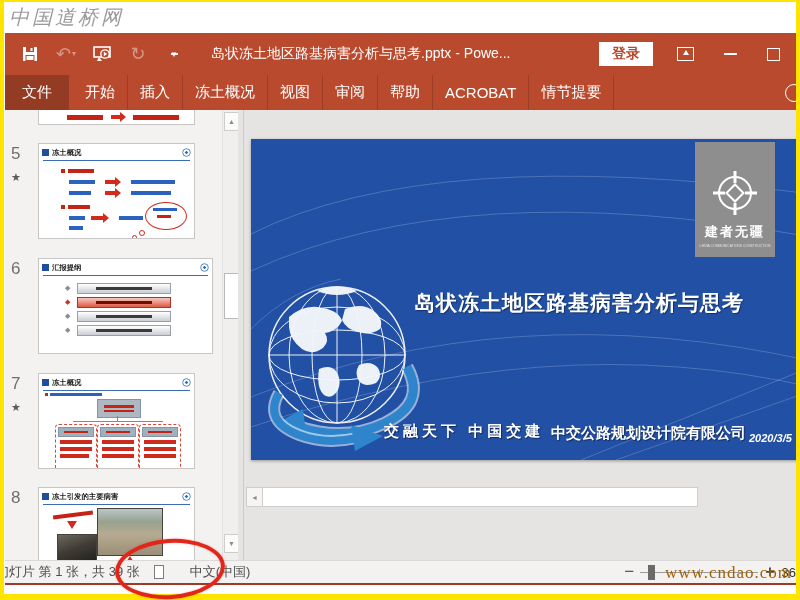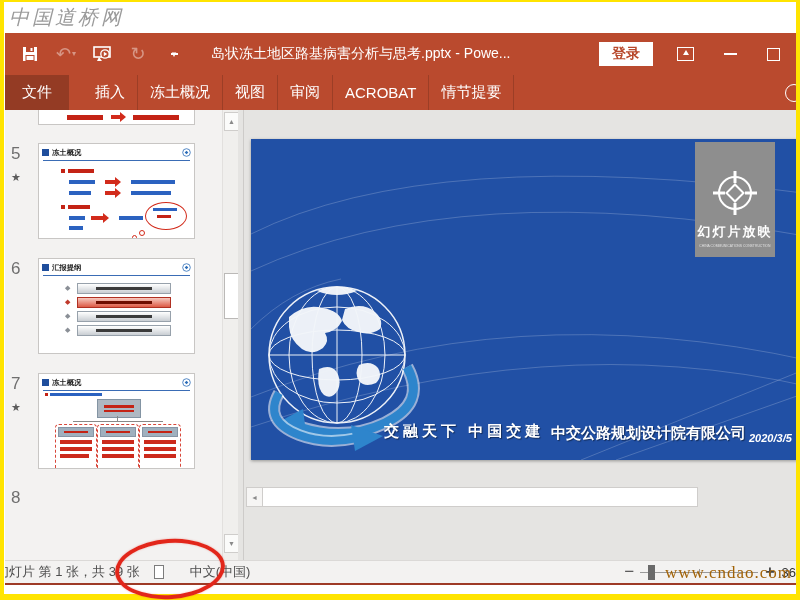--- a/index.html
+++ b/index.html
@@ -30,21 +30,21 @@
   .winctl{display:flex;align-items:center;gap:30px;margin:0 16px 0 24px;}
   .ribopt{width:15px;height:12px;border:1.5px solid #fff;position:relative;}
   .ribopt:after{content:"";position:absolute;left:5px;top:2px;width:0;height:0;
     border-left:3px solid transparent;border-right:3px solid transparent;border-bottom:5px solid #fff;}
   .minbtn{width:13px;height:2px;background:#fff;}
   .maxbtn{width:11px;height:11px;border:1.5px solid #fff;}
 
   
   .tabs{height:35px;background:#BA4A2E;display:flex;align-items:stretch;color:#fff;font-size:15px;position:relative;overflow:hidden;}
   .tab{display:flex;align-items:center;padding:0 12px;border-right:1px solid rgba(0,0,0,0.16);white-space:nowrap;}
-  .tab.file{background:rgba(0,0,0,0.20);padding:0 17px;margin-right:14px;border-right:none;}
+  .tab.file{background:rgba(0,0,0,0.20);padding:0 17px;margin-right:4px;border-right:none;}
   .search-half{position:absolute;right:-7px;top:9px;width:16px;height:16px;border:1.8px solid #fff;border-radius:50%;}
 
   
   .content{position:relative;height:450px;background:#E5E4E2;overflow:hidden;}
   .panel{position:absolute;left:0;top:0;width:217px;height:100%;background:#F3F2F1;}
   .snum{position:absolute;left:6px;font-size:17px;color:#6f6f6f;}
   .star{position:absolute;left:6px;font-size:11px;color:#5c5c5c;}
   .thumb{position:absolute;left:33px;width:155px;height:94px;background:#fff;border:1px solid #C8C6C4;overflow:hidden;}
   .m-head{position:absolute;left:3px;top:2px;right:3px;height:12px;display:flex;align-items:center;}
   .m-flag{width:7px;height:7px;background:#1F4E9C;margin-right:3px;flex:none;}
@@ -166,24 +166,26 @@
       <span class="signin">登录</span>
       <div class="winctl">
         <span class="ribopt"></span>
         <span class="minbtn"></span>
         <span class="maxbtn"></span>
       </div>
     </div>
 
     <div class="tabs">
       <span class="tab file">文件</span>
+      <span class="tab">开始</span>
       <span class="tab">插入</span>
       <span class="tab">冻土概况</span>
       <span class="tab">视图</span>
       <span class="tab">审阅</span>
+      <span class="tab">帮助</span>
       <span class="tab">ACROBAT</span>
       <span class="tab">情节提要</span>
 
       <span class="search-half"></span>
     </div>
 
     <div class="content">
 
       <div class="panel">
 
@@ -220,21 +222,21 @@
           <span class="bar blue-bar" style="left:80px;top:72px;width:24px;"></span>
           <span class="bar blue-bar" style="left:30px;top:82px;width:14px;"></span>
           <span class="cloud" style="left:106px;top:58px;width:40px;height:26px;"></span>
           <span class="bar blue-bar" style="left:114px;top:64px;width:24px;height:3px;"></span>
           <span class="bar red-bar" style="left:118px;top:71px;width:14px;height:3px;"></span>
           <span class="cloud" style="left:100px;top:86px;width:4px;height:4px;"></span>
           <span class="cloud" style="left:93px;top:91px;width:3px;height:3px;"></span>
         </div>
 
         <span class="snum" style="top:149px;">6</span>
-        <div class="thumb" style="top:148px;">
+        <div class="thumb" style="top:148px;padding-left:18px;">
           <div class="m-head">
             <span class="m-flag"></span>
             <span class="m-title">汇报提纲</span>
             <svg class="m-logo" width="9" height="9" viewBox="0 0 9 9">
               <circle cx="4.5" cy="4.5" r="3.8" fill="none" stroke="#2b6cb8" stroke-width="0.8"></circle>
               <rect x="3.2" y="3.2" width="2.6" height="2.6" fill="#2b6cb8" transform="rotate(45 4.5 4.5)"></rect>
             </svg>
           </div>
           <div class="m-rule"></div>
           <span class="dia" style="top:25px;">◆</span>
@@ -295,20 +297,36 @@
             <div class="hd">
                 <i></i>
               </div>
               <div class="it"></div>
               <div class="it"></div>
               <div class="it"></div>
           </div>
         </div>
 
         <span class="snum" style="top:378px;">8</span>
+        <div class="thumb" style="top:377px;height:72px;border-bottom:none;">
+          <div class="m-head">
+            <span class="m-flag"></span>
+            <span class="m-title">冻土引发的主要病害</span>
+            <svg class="m-logo" width="9" height="9" viewBox="0 0 9 9">
+              <circle cx="4.5" cy="4.5" r="3.8" fill="none" stroke="#2b6cb8" stroke-width="0.8"></circle>
+              <rect x="3.2" y="3.2" width="2.6" height="2.6" fill="#2b6cb8" transform="rotate(45 4.5 4.5)"></rect>
+            </svg>
+          </div>
+          <div class="m-rule"></div>
+          <span class="bar red-bar" style="left:14px;top:25px;width:40px;height:4px;transform:rotate(-7deg);"></span>
+          <span class="down-arrow" style="left:28px;top:33px;"></span>
+          <div class="photo p-road" style="left:58px;top:20px;width:64px;height:46px;"></div>
+          <div class="photo p-dark" style="left:18px;top:46px;width:38px;height:26px;"></div>
+          <span class="up-arrow" style="left:86px;top:68px;"></span>
+        </div>
       </div>
 
       <div class="vscroll">
         <span class="sbtn" style="top:2px;">▲</span>
         <span class="sthumb"></span>
         <span class="sbtn" style="bottom:7px;">▼</span>
       </div>
 
       <div class="editor">
         <div class="ed-divider"></div>
@@ -328,21 +346,21 @@
 
           <div class="badge">
             <svg width="46" height="46" viewBox="0 0 46 46">
               <circle cx="23" cy="23" r="16" fill="none" stroke="#fff" stroke-width="2"></circle>
               <rect x="17" y="17" width="12" height="12" fill="none" stroke="#fff" stroke-width="2" transform="rotate(45 23 23)"></rect>
               <line x1="23" y1="1" x2="23" y2="13" stroke="#fff" stroke-width="3"></line>
               <line x1="23" y1="33" x2="23" y2="45" stroke="#fff" stroke-width="3"></line>
               <line x1="1" y1="23" x2="13" y2="23" stroke="#fff" stroke-width="3"></line>
               <line x1="33" y1="23" x2="45" y2="23" stroke="#fff" stroke-width="3"></line>
             </svg>
-            <span class="badge-title">幻灯片放映</span>
+            <span class="badge-title">建者无疆</span>
             <span class="badge-sub">CHINA COMMUNICATIONS CONSTRUCTION</span>
           </div>
 
           <svg width="165" height="186" viewBox="0 0 165 186" style="position:absolute;left:8px;top:136px;">
             <g stroke="#ffffff" fill="none" stroke-width="1" opacity="0.92">
               <circle cx="78" cy="80" r="68" stroke-width="1.5"></circle>
               <ellipse cx="78" cy="80" rx="25" ry="68"></ellipse>
               <ellipse cx="78" cy="80" rx="48" ry="68"></ellipse>
               <ellipse cx="78" cy="80" rx="68" ry="25"></ellipse>
               <ellipse cx="78" cy="80" rx="68" ry="48"></ellipse>
@@ -359,20 +377,21 @@
             <g>
               <path d="M148,92 q20,36 -22,56 q-40,19 -86,4" stroke="#ffffff" stroke-width="13" fill="none" opacity="0.55"></path>
               <path d="M148,92 q20,36 -22,56 q-40,19 -86,4" stroke="#2E85CC" stroke-width="9" fill="none"></path>
               <polygon points="48,166 18,148 44,134" fill="#2E85CC"></polygon>
               <path d="M20,118 q-16,28 20,42 q26,10 58,3" stroke="#ffffff" stroke-width="12" fill="none" opacity="0.55"></path>
               <path d="M20,118 q-16,28 20,42 q26,10 58,3" stroke="#2E85CC" stroke-width="8" fill="none"></path>
               <polygon points="92,150 124,161 96,176" fill="#2E85CC"></polygon>
             </g>
           </svg>
 
+          <span class="slide-title">岛状冻土地区路基病害分析与思考</span>
           <span class="slogan">交融天下  中国交建</span>
           <span class="company">中交公路规划设计院有限公司</span>
           <span class="sdate">2020/3/5</span>
         </div>
 
         <div class="hscroll">
           <span class="hbtn">◄</span>
           <span class="htrack"></span>
         </div>
 

